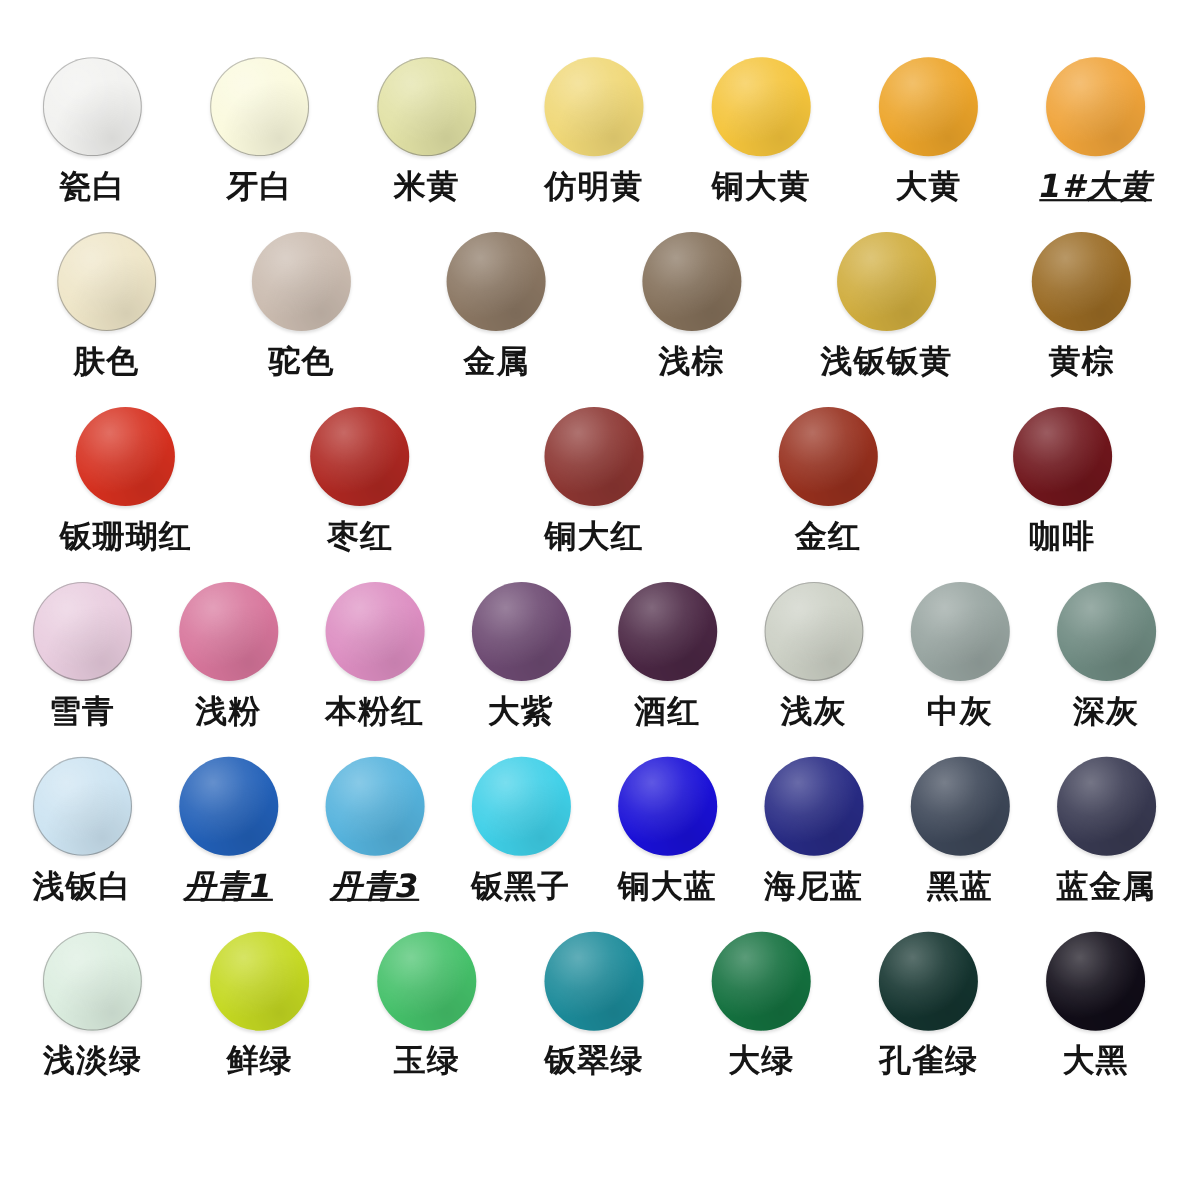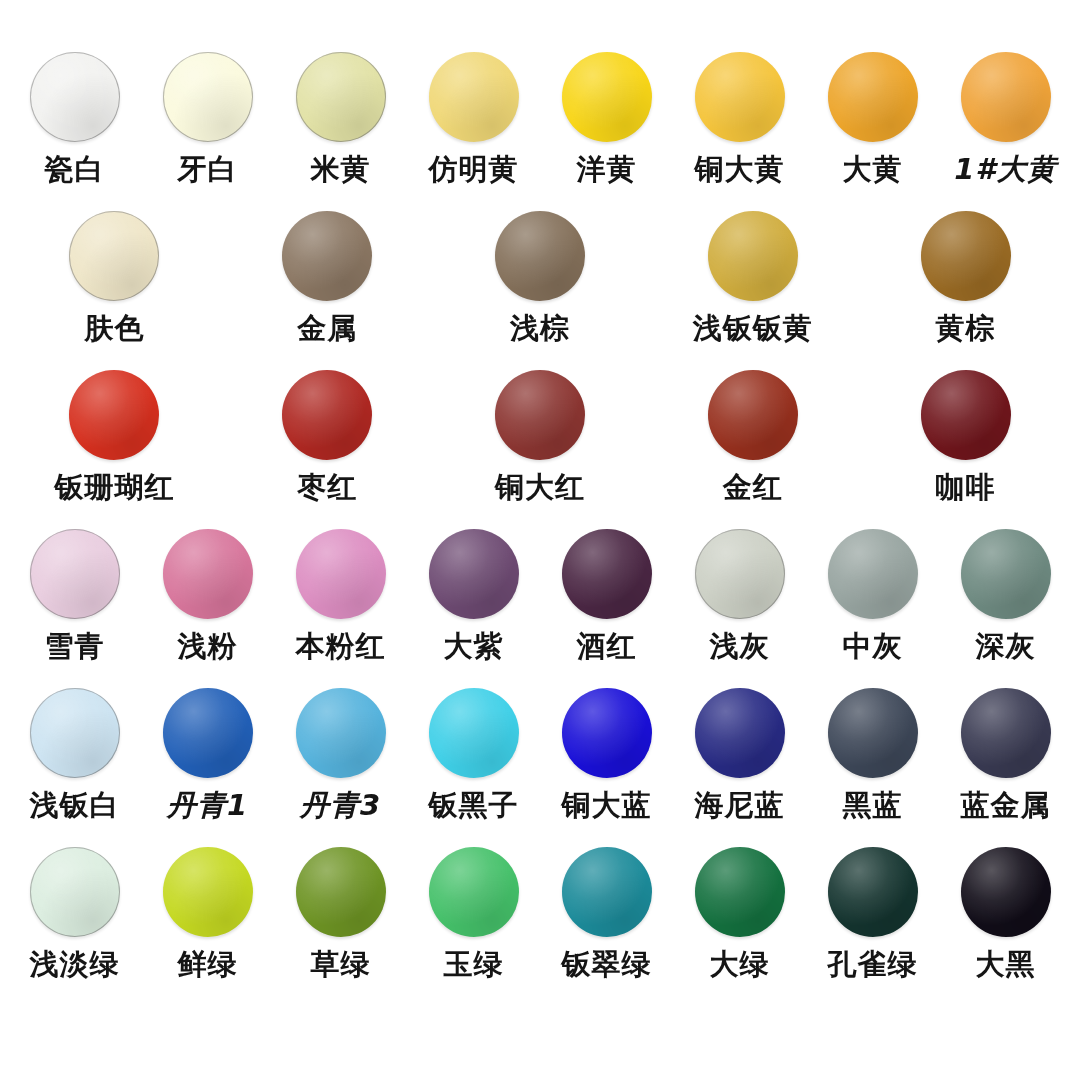--- a/index.html
+++ b/index.html
@@ -73,20 +73,21 @@
     font-weight: 700;
     color: #151515;
     text-align: center;
     white-space: nowrap;
     letter-spacing: 1px;
     font-family: "DejaVu Sans", "Liberation Sans", sans-serif;
   }
 
   .swatch-label.italic {
     font-style: italic;
+    text-decoration: underline;
   }
 </style>
 </head>
 <body>
 
 <div id="chart">
     <div class="swatch-row">
       <div class="swatch-cell">
         <div class="swatch-disc light-ring" title="#f2f2f0" style="background: rgb(242, 242, 240);"></div>
         <div class="swatch-label">瓷白</div>
@@ -97,42 +98,42 @@
       </div>
       <div class="swatch-cell">
         <div class="swatch-disc light-ring" title="#e2e2a6" style="background: rgb(226, 226, 166);"></div>
         <div class="swatch-label">米黄</div>
       </div>
       <div class="swatch-cell">
         <div class="swatch-disc" title="#f0d877" style="background: rgb(240, 216, 119);"></div>
         <div class="swatch-label">仿明黄</div>
       </div>
       <div class="swatch-cell">
-        <div class="swatch-disc" title="#f8d618" style="background: rgb(248, 214, 24);"></div>
-        <div class="swatch-label">洋黄</div>
-      </div>
-      <div class="swatch-cell">
         <div class="swatch-disc" title="#f5c53c" style="background: rgb(245, 197, 60);"></div>
         <div class="swatch-label">铜大黄</div>
       </div>
       <div class="swatch-cell">
         <div class="swatch-disc" title="#eda52a" style="background: rgb(237, 165, 42);"></div>
         <div class="swatch-label">大黄</div>
       </div>
       <div class="swatch-cell">
         <div class="swatch-disc" title="#f0a43a" style="background: rgb(240, 164, 58);"></div>
         <div class="swatch-label italic">1#大黄</div>
       </div>
     </div>
     <div class="swatch-row">
       <div class="swatch-cell">
         <div class="swatch-disc light-ring" title="#efe6c8" style="background: rgb(239, 230, 200);"></div>
         <div class="swatch-label">肤色</div>
       </div>
       <div class="swatch-cell">
+        <div class="swatch-disc" title="#cbbcb0" style="background: rgb(203, 188, 176);"></div>
+        <div class="swatch-label">驼色</div>
+      </div>
+      <div class="swatch-cell">
         <div class="swatch-disc" title="#8b7763" style="background: rgb(139, 119, 99);"></div>
         <div class="swatch-label">金属</div>
       </div>
       <div class="swatch-cell">
         <div class="swatch-disc" title="#84705a" style="background: rgb(132, 112, 90);"></div>
         <div class="swatch-label">浅棕</div>
       </div>
       <div class="swatch-cell">
         <div class="swatch-disc" title="#d0ad3e" style="background: rgb(208, 173, 62);"></div>
         <div class="swatch-label">浅钣钣黄</div>
@@ -235,24 +236,20 @@
     <div class="swatch-row">
       <div class="swatch-cell">
         <div class="swatch-disc light-ring" title="#dceee0" style="background: rgb(220, 238, 224);"></div>
         <div class="swatch-label">浅淡绿</div>
       </div>
       <div class="swatch-cell">
         <div class="swatch-disc" title="#c5d922" style="background: rgb(197, 217, 34);"></div>
         <div class="swatch-label">鲜绿</div>
       </div>
       <div class="swatch-cell">
-        <div class="swatch-disc" title="#6e9424" style="background: rgb(110, 148, 36);"></div>
-        <div class="swatch-label">草绿</div>
-      </div>
-      <div class="swatch-cell">
         <div class="swatch-disc" title="#45c16a" style="background: rgb(69, 193, 106);"></div>
         <div class="swatch-label">玉绿</div>
       </div>
       <div class="swatch-cell">
         <div class="swatch-disc" title="#1c8b9a" style="background: rgb(28, 139, 154);"></div>
         <div class="swatch-label">钣翠绿</div>
       </div>
       <div class="swatch-cell">
         <div class="swatch-disc" title="#14713f" style="background: rgb(20, 113, 63);"></div>
         <div class="swatch-label">大绿</div>

